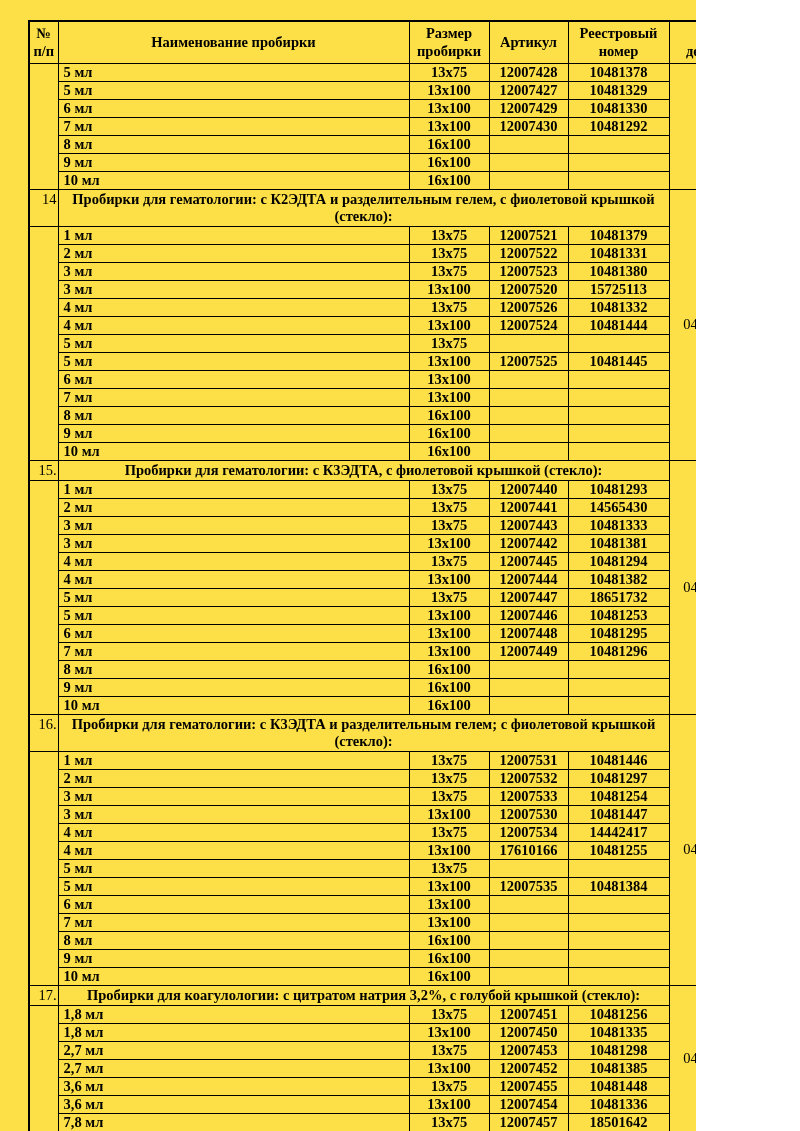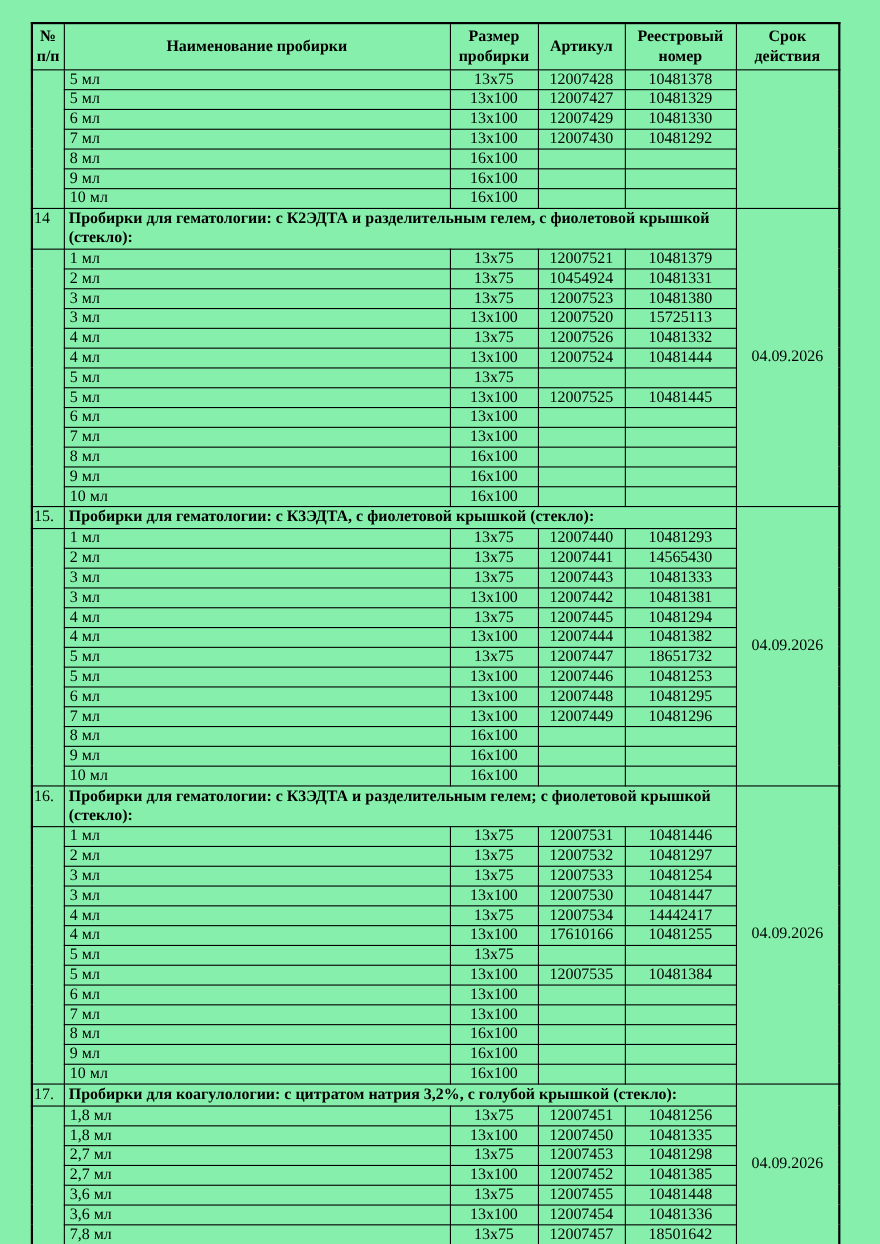--- a/index.html
+++ b/index.html
@@ -5,23 +5,23 @@
   * { box-sizing: border-box; }
   html, body { margin: 0; padding: 0; }
   body {
     width: 800px; height: 1131px;
     background: #ffffff;
     color: #000000;
     font-family: "Liberation Serif", "DejaVu Serif", serif;
   }
   .page {
     position: relative;
-    width: 800px; height: 1131px;
+    width: 696px; height: 1131px;
     overflow: hidden;
-    background: #86efac;
+    background: #fde047;
   }
   table.tubes {
     position: absolute;
     left: 28px; top: 20px;
     width: 734px;
     border-collapse: collapse;
     table-layout: fixed;
     border: 2px solid #000;
   }
   th, td {
@@ -30,34 +30,34 @@
     overflow: hidden;
     font-size: 14.5px;
   }
   thead th {
     font-weight: bold;
     text-align: center;
     line-height: 1.25;
     padding: 2px 1px;
     height: 42px;
   }
-  tr.data-row { height: 18px; }
+  tr.data-row { height: 18px; font-weight: bold; }
   td.name  { text-align: left; padding: 0 2px 0 5px; line-height: 17px; }
   td.size, td.article, td.registry, td.validity, td.numspan {
     text-align: center; line-height: 17px; padding: 0 1px;
   }
   td.num {
-    text-align: left;
+    text-align: right;
     vertical-align: top;
     line-height: 17px;
     padding-top: 1px;
     font-family: Liberation Serif, serif;
   }
   td.title {
-    text-align: left;
+    text-align: center;
     font-weight: bold;
     line-height: 17px;
     padding: 1px 4px;
   }
 </style>
 </head>
 <body>
 
 <div class="page">
   <table class="tubes">
@@ -132,21 +132,21 @@
         <tr class="data-row">
           <td class="numspan" rowspan="13"></td>
           <td class="name">1 мл</td>
           <td class="size">13x75</td>
           <td class="article">12007521</td>
           <td class="registry">10481379</td>
         </tr>
         <tr class="data-row">
           <td class="name">2 мл</td>
           <td class="size">13x75</td>
-          <td class="article">10454924</td>
+          <td class="article">12007522</td>
           <td class="registry">10481331</td>
         </tr>
         <tr class="data-row">
           <td class="name">3 мл</td>
           <td class="size">13x75</td>
           <td class="article">12007523</td>
           <td class="registry">10481380</td>
         </tr>
         <tr class="data-row">
           <td class="name">3 мл</td>

